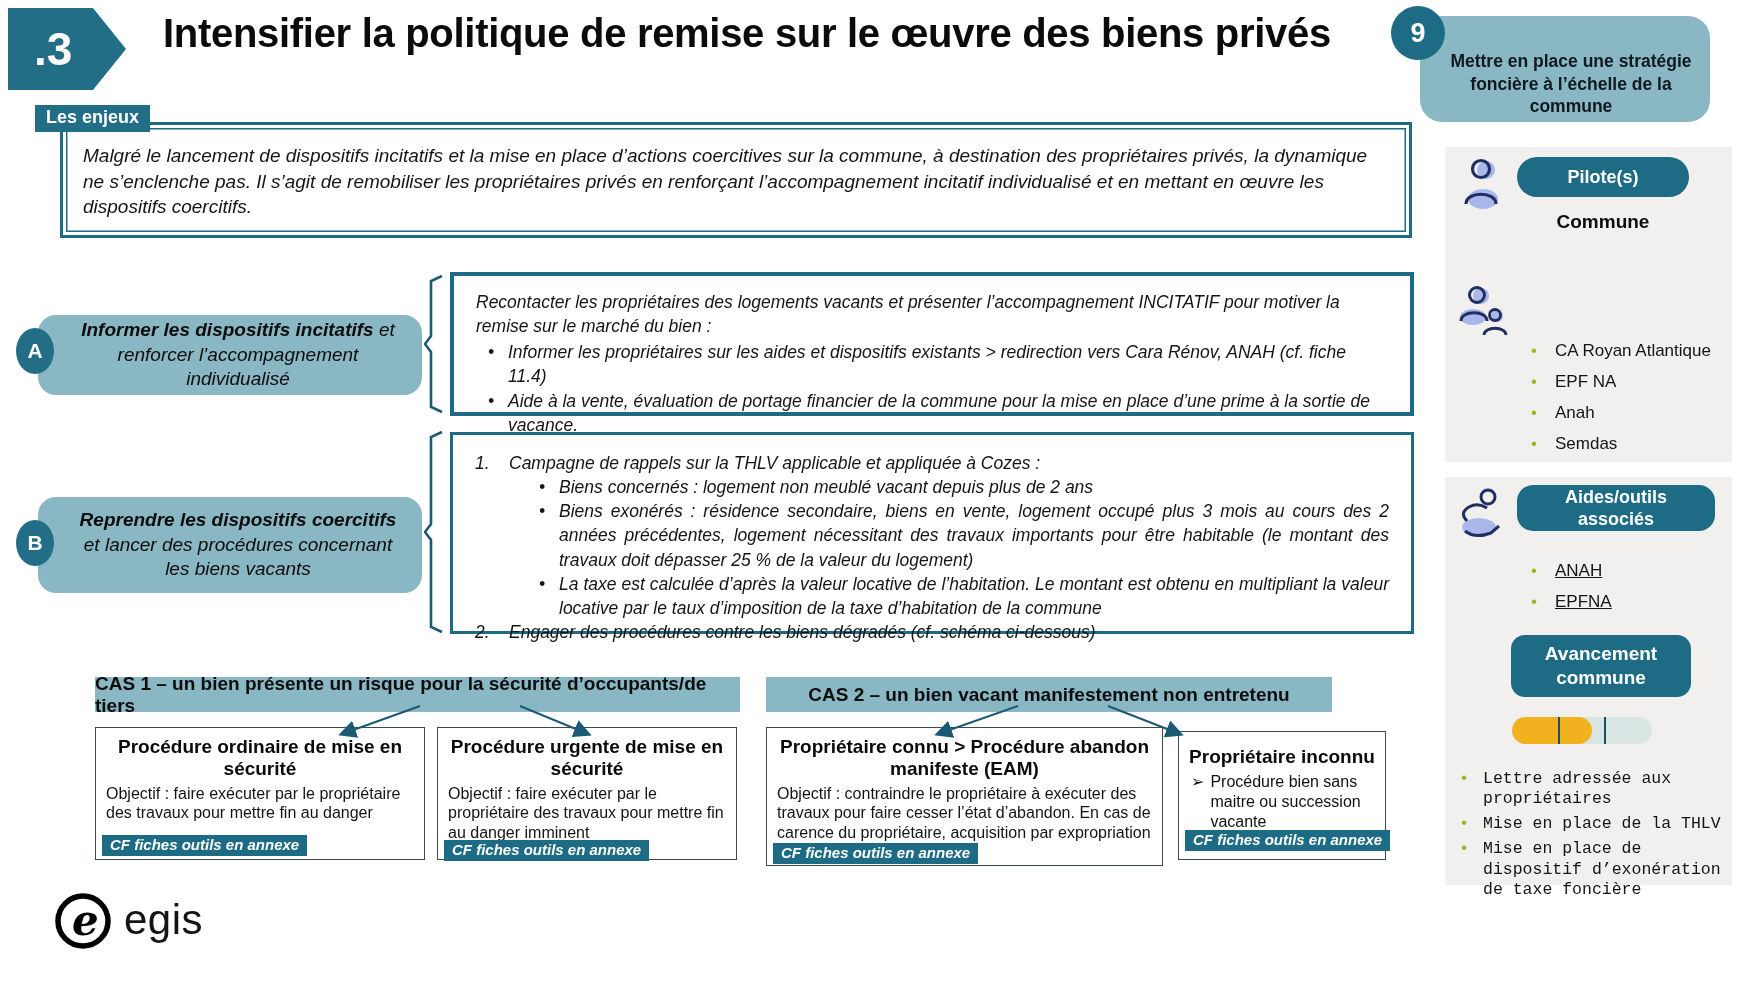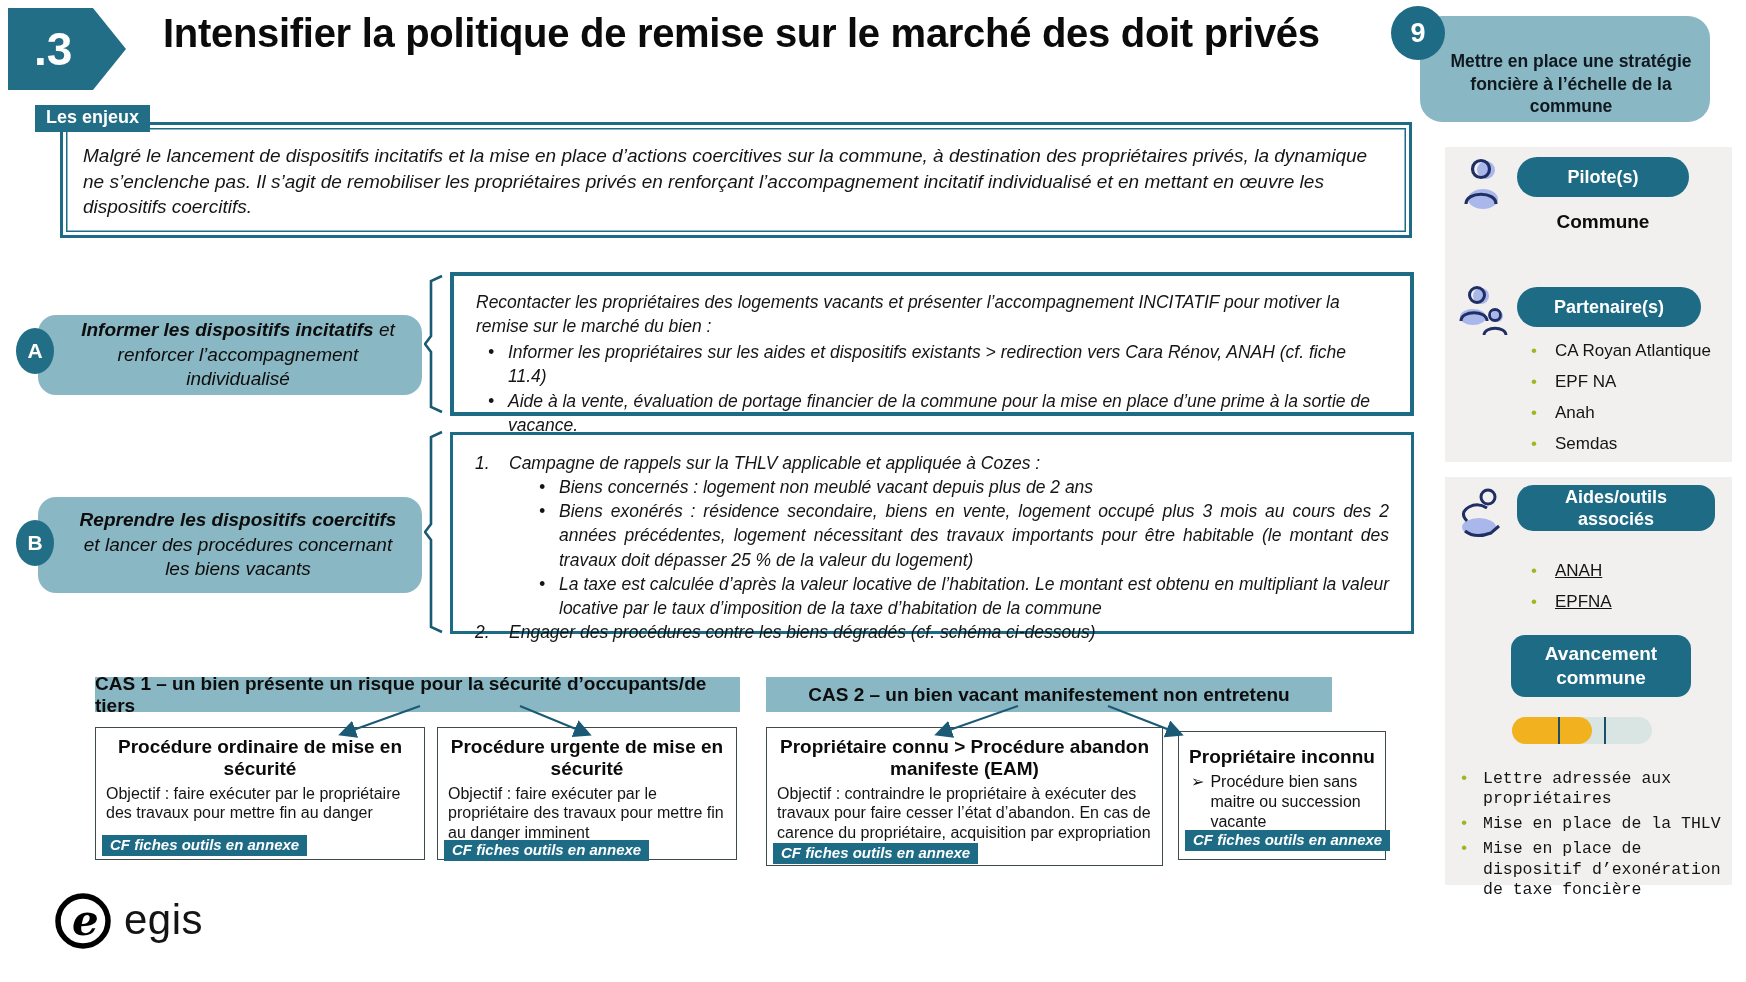--- a/index.html
+++ b/index.html
@@ -78,21 +78,21 @@
     font-weight:800;font-size:20px;color:#0d0d0d;}
 </style>
 </head>
 <body>
 
 <div class="page">
 
   <div class="badge-arrow">
     <span>.3</span>
   </div>
-  <div class="page-title">Intensifier la politique de remise sur le marché des doit privés</div>
+  <div class="page-title">Intensifier la politique de remise sur le œuvre des biens privés</div>
   <div class="ref-circle">
     <span>9</span>
   </div>
   <div class="ref-box">
     <span>Mettre en place une stratégie foncière à l’échelle de la commune</span>
   </div>
 
   <div class="enjeux-label">Les enjeux</div>
   <div class="enjeux-box">
     <span>Malgré le lancement de dispositifs incitatifs et la mise en place d’actions coercitives sur la commune, à destination des propriétaires privés, la dynamique ne s’enclenche pas. Il s’agit de remobiliser les propriétaires privés en renforçant l’accompagnement incitatif individualisé et en mettant en œuvre les dispositifs coercitifs.</span>
@@ -196,23 +196,20 @@
     <div class="side-value" style="left:72px;top:64px;width:172px;">Commune</div>
     <svg class="side-icon" style="left:8px;top:136px;" width="62" height="62" viewBox="0 0 62 62">
       <circle cx="28" cy="13" r="8" fill="#aab7ea"></circle>
       <circle cx="24" cy="12" r="7.5" fill="none" stroke="#1f2e63" stroke-width="3"></circle>
       <ellipse cx="20" cy="34" rx="13" ry="8" fill="#aab7ea"></ellipse>
       <path d="M8,38 c0,-11 26,-11 26,0" fill="none" stroke="#1f2e63" stroke-width="3"></path>
       <circle cx="44" cy="33" r="6" fill="#aab7ea"></circle>
       <circle cx="42" cy="32" r="5.5" fill="none" stroke="#1f2e63" stroke-width="2.8"></circle>
       <path d="M31,52 c0,-9 22,-9 22,0" fill="none" stroke="#1f2e63" stroke-width="2.8"></path>
     </svg>
-    <div class="side-pill" style="left:72px;top:140px;width:184px;height:40px;border-radius:22px;font-size:18px;">
-      <span>Partenaire(s)</span>
-    </div>
     <ul class="side-list" style="left:86px;top:194px;width:190px;">
       <li>CA Royan Atlantique</li>
       <li>EPF NA</li>
       <li>Anah</li>
       <li>Semdas</li>
     </ul>
   </div>
 
   <div class="side-panel" style="top:477px;height:408px;">
     <svg class="side-icon" style="left:10px;top:10px;" width="58" height="56" viewBox="0 0 58 56">

